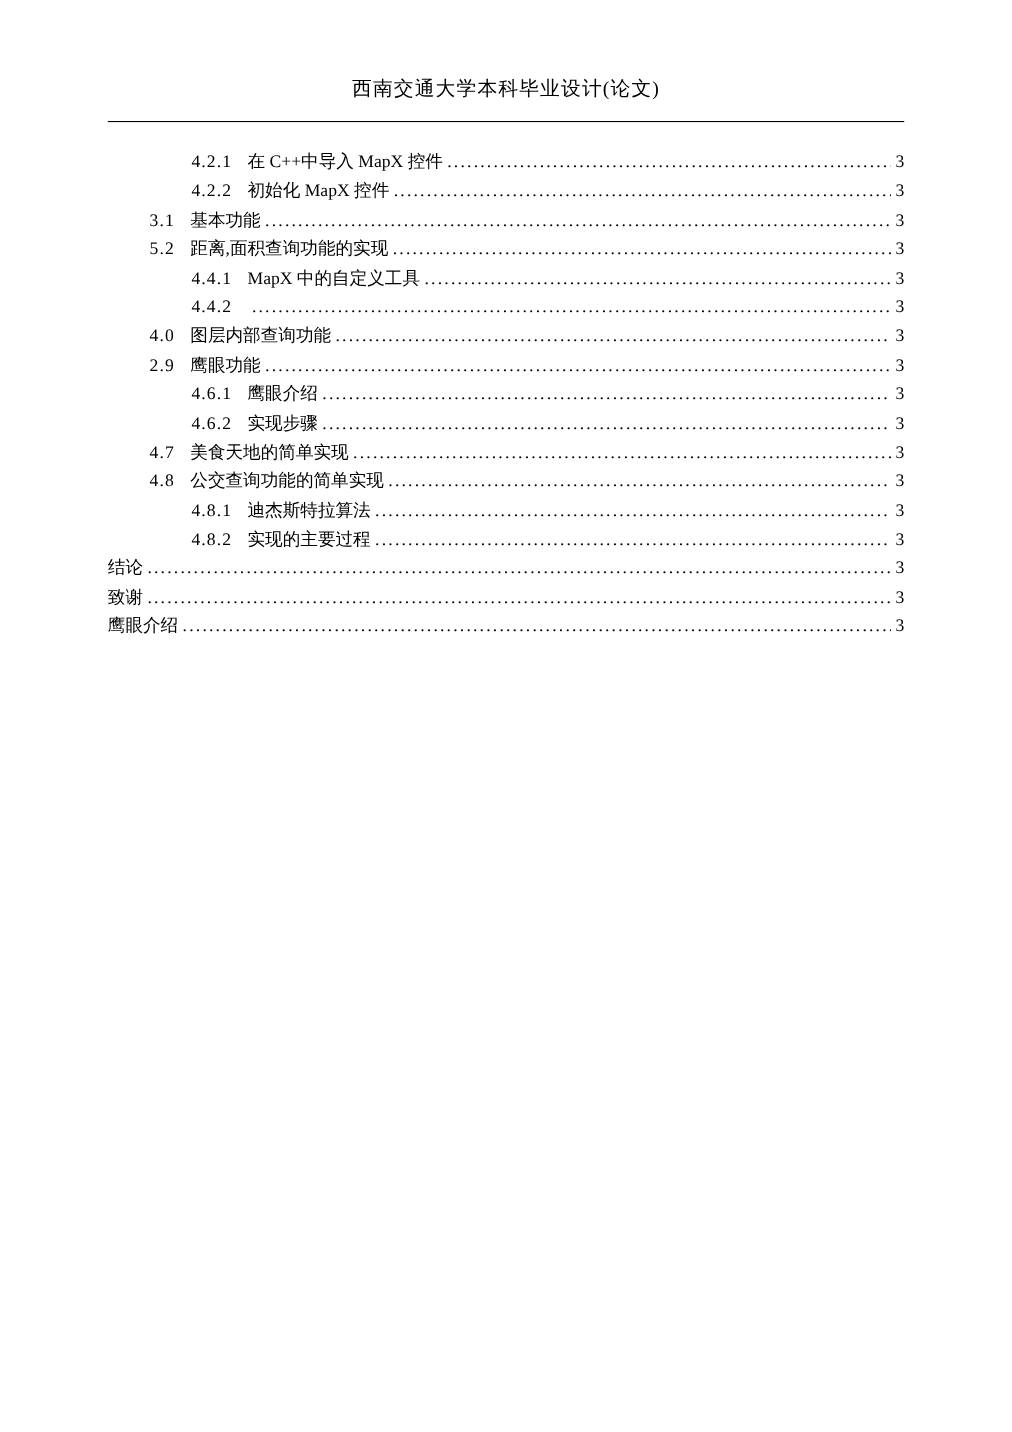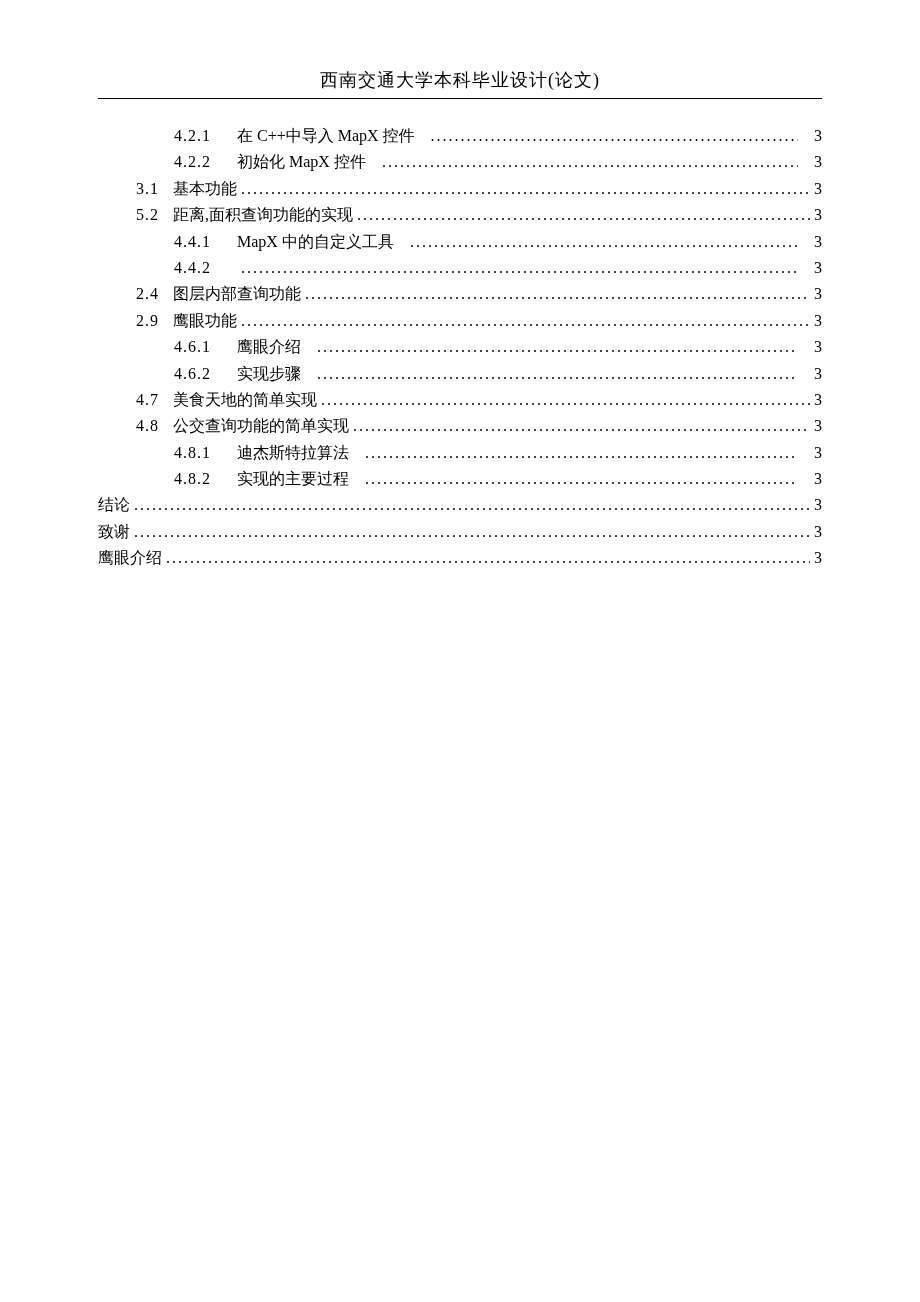--- a/index.html
+++ b/index.html
@@ -14,40 +14,40 @@
     font-family: "SimSun", "宋体", serif;
     position: relative;
   }
   .page {
     padding: 68px 98px 0 98px;
   }
   .header-title {
     text-align: center;
     font-size: 18px;
     letter-spacing: 1px;
-    margin-bottom: 6px;
+    margin-bottom: 18px;
   }
   .header-rule {
     border: none;
     border-top: 1.5px solid #000;
     margin-bottom: 24px;
   }
   .toc {
     font-size: 16px;
     line-height: 1.65;
   }
   .toc-entry {
     display: flex;
     align-items: baseline;
     white-space: nowrap;
     margin-bottom: 0px;
   }
   .toc-entry.indent-0 { padding-left: 0px; align-items: flex-end; }
   .toc-entry.indent-1 { padding-left: 38px; }
-  .toc-entry.indent-2 { padding-left: 76px; gap: 12px; }
+  .toc-entry.indent-2 { padding-left: 76px; }
   .toc-num {
     margin-right: 14px;
     font-family: "SimSun", "宋体", serif;
     letter-spacing: 1px;
   }
   .toc-text {
     font-family: "SimSun", "宋体", serif;
   }
   .toc-dots {
     flex: 1;
@@ -99,21 +99,21 @@
         <span class="toc-text">MapX 中的自定义工具</span>
         <span class="toc-dots"></span>
         <span class="toc-page">3</span>
       </div>
       <div class="toc-entry indent-2">
         <span class="toc-num">4.4.2</span>
         <span class="toc-dots"></span>
         <span class="toc-page">3</span>
       </div>
       <div class="toc-entry indent-1">
-        <span class="toc-num">2.4</span>
+        <span class="toc-num">4.0</span>
         <span class="toc-text">图层内部查询功能</span>
         <span class="toc-dots"></span>
         <span class="toc-page">3</span>
       </div>
       <div class="toc-entry indent-1">
         <span class="toc-num">2.9</span>
         <span class="toc-text">鹰眼功能</span>
         <span class="toc-dots"></span>
         <span class="toc-page">3</span>
       </div>

